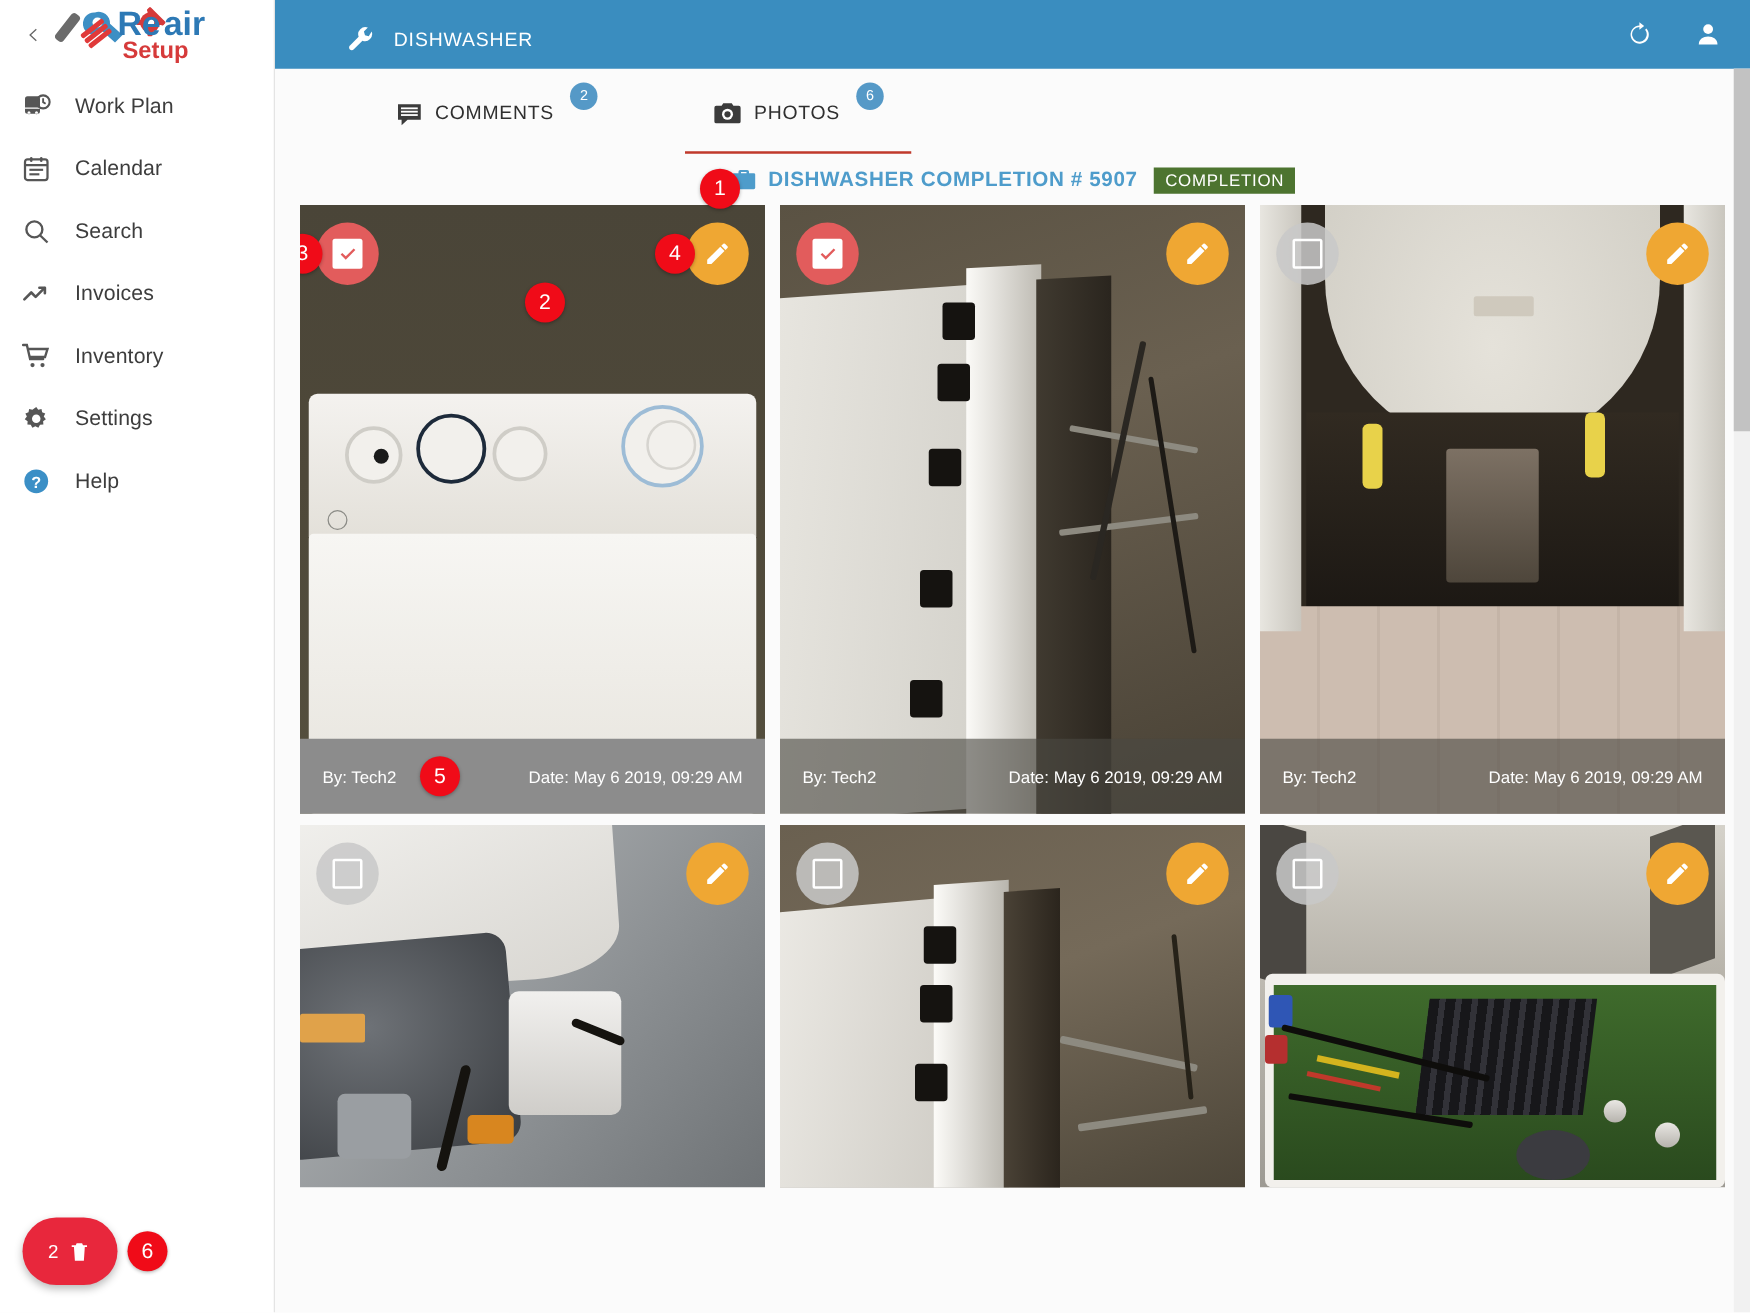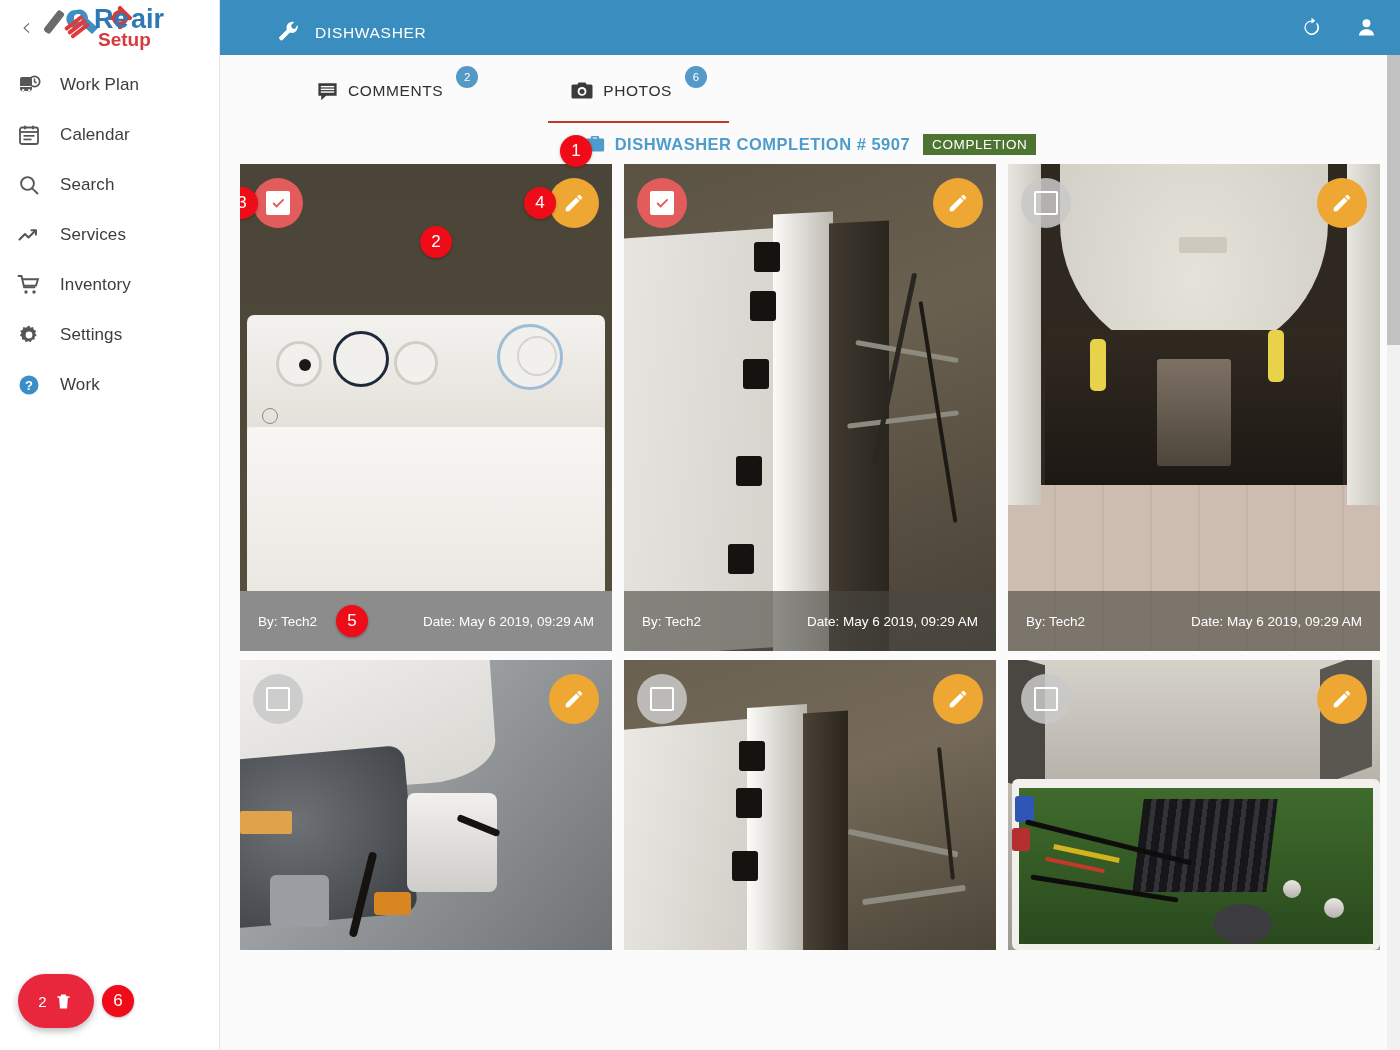--- a/index.html
+++ b/index.html
@@ -311,21 +311,21 @@
         </span>
         <span class="nav-lb">Search</span>
       </div>
       <div class="nav-item">
         <span class="nav-ic">
           <svg viewBox="0 0 24 24">
               <path d="M2.5 16.5l5.5-5.5 3.5 3.5 7-7" fill="none" stroke="#565656" stroke-width="2.1" stroke-linecap="round" stroke-linejoin="round"></path>
               <path d="M14.5 7.2h4.4v4.4" fill="none" stroke="#565656" stroke-width="2.1" stroke-linecap="round" stroke-linejoin="round"></path>
             </svg>
         </span>
-        <span class="nav-lb">Services</span>
+        <span class="nav-lb">Invoices</span>
       </div>
       <div class="nav-item">
         <span class="nav-ic">
           <svg viewBox="0 0 24 24">
               <path d="M1.5 3h3l2.6 11.2h10.4" fill="none" stroke="#565656" stroke-width="1.9" stroke-linecap="round"></path>
               <path d="M5.6 6.2H21l-2 6.4H7" fill="none" stroke="#565656" stroke-width="1.9"></path>
               <circle cx="9" cy="19" r="1.7"></circle>
               <circle cx="17" cy="19" r="1.7"></circle>
             </svg>
         </span>
@@ -340,21 +340,21 @@
         </span>
         <span class="nav-lb">Settings</span>
       </div>
       <div class="nav-item">
         <span class="nav-ic">
           <svg viewBox="0 0 24 24">
               <circle cx="12" cy="12" r="9.5" fill="#3b8fc6"></circle>
               <text x="12" y="17" text-anchor="middle" font-size="13" font-weight="bold" fill="#fff" font-family="Liberation Sans, sans-serif">?</text>
             </svg>
         </span>
-        <span class="nav-lb">Work</span>
+        <span class="nav-lb">Help</span>
       </div>
     </nav>
 
     <div class="fab-wrap">
       <div class="fab-delete">
         <span class="fab-count">2</span>
         <svg viewBox="0 0 24 24">
             <path d="M7 7h10l-.9 13H7.9zM9.5 4h5l.8 2H8.7zM5 6h14v1.6H5z"></path>
           </svg>
       </div>

